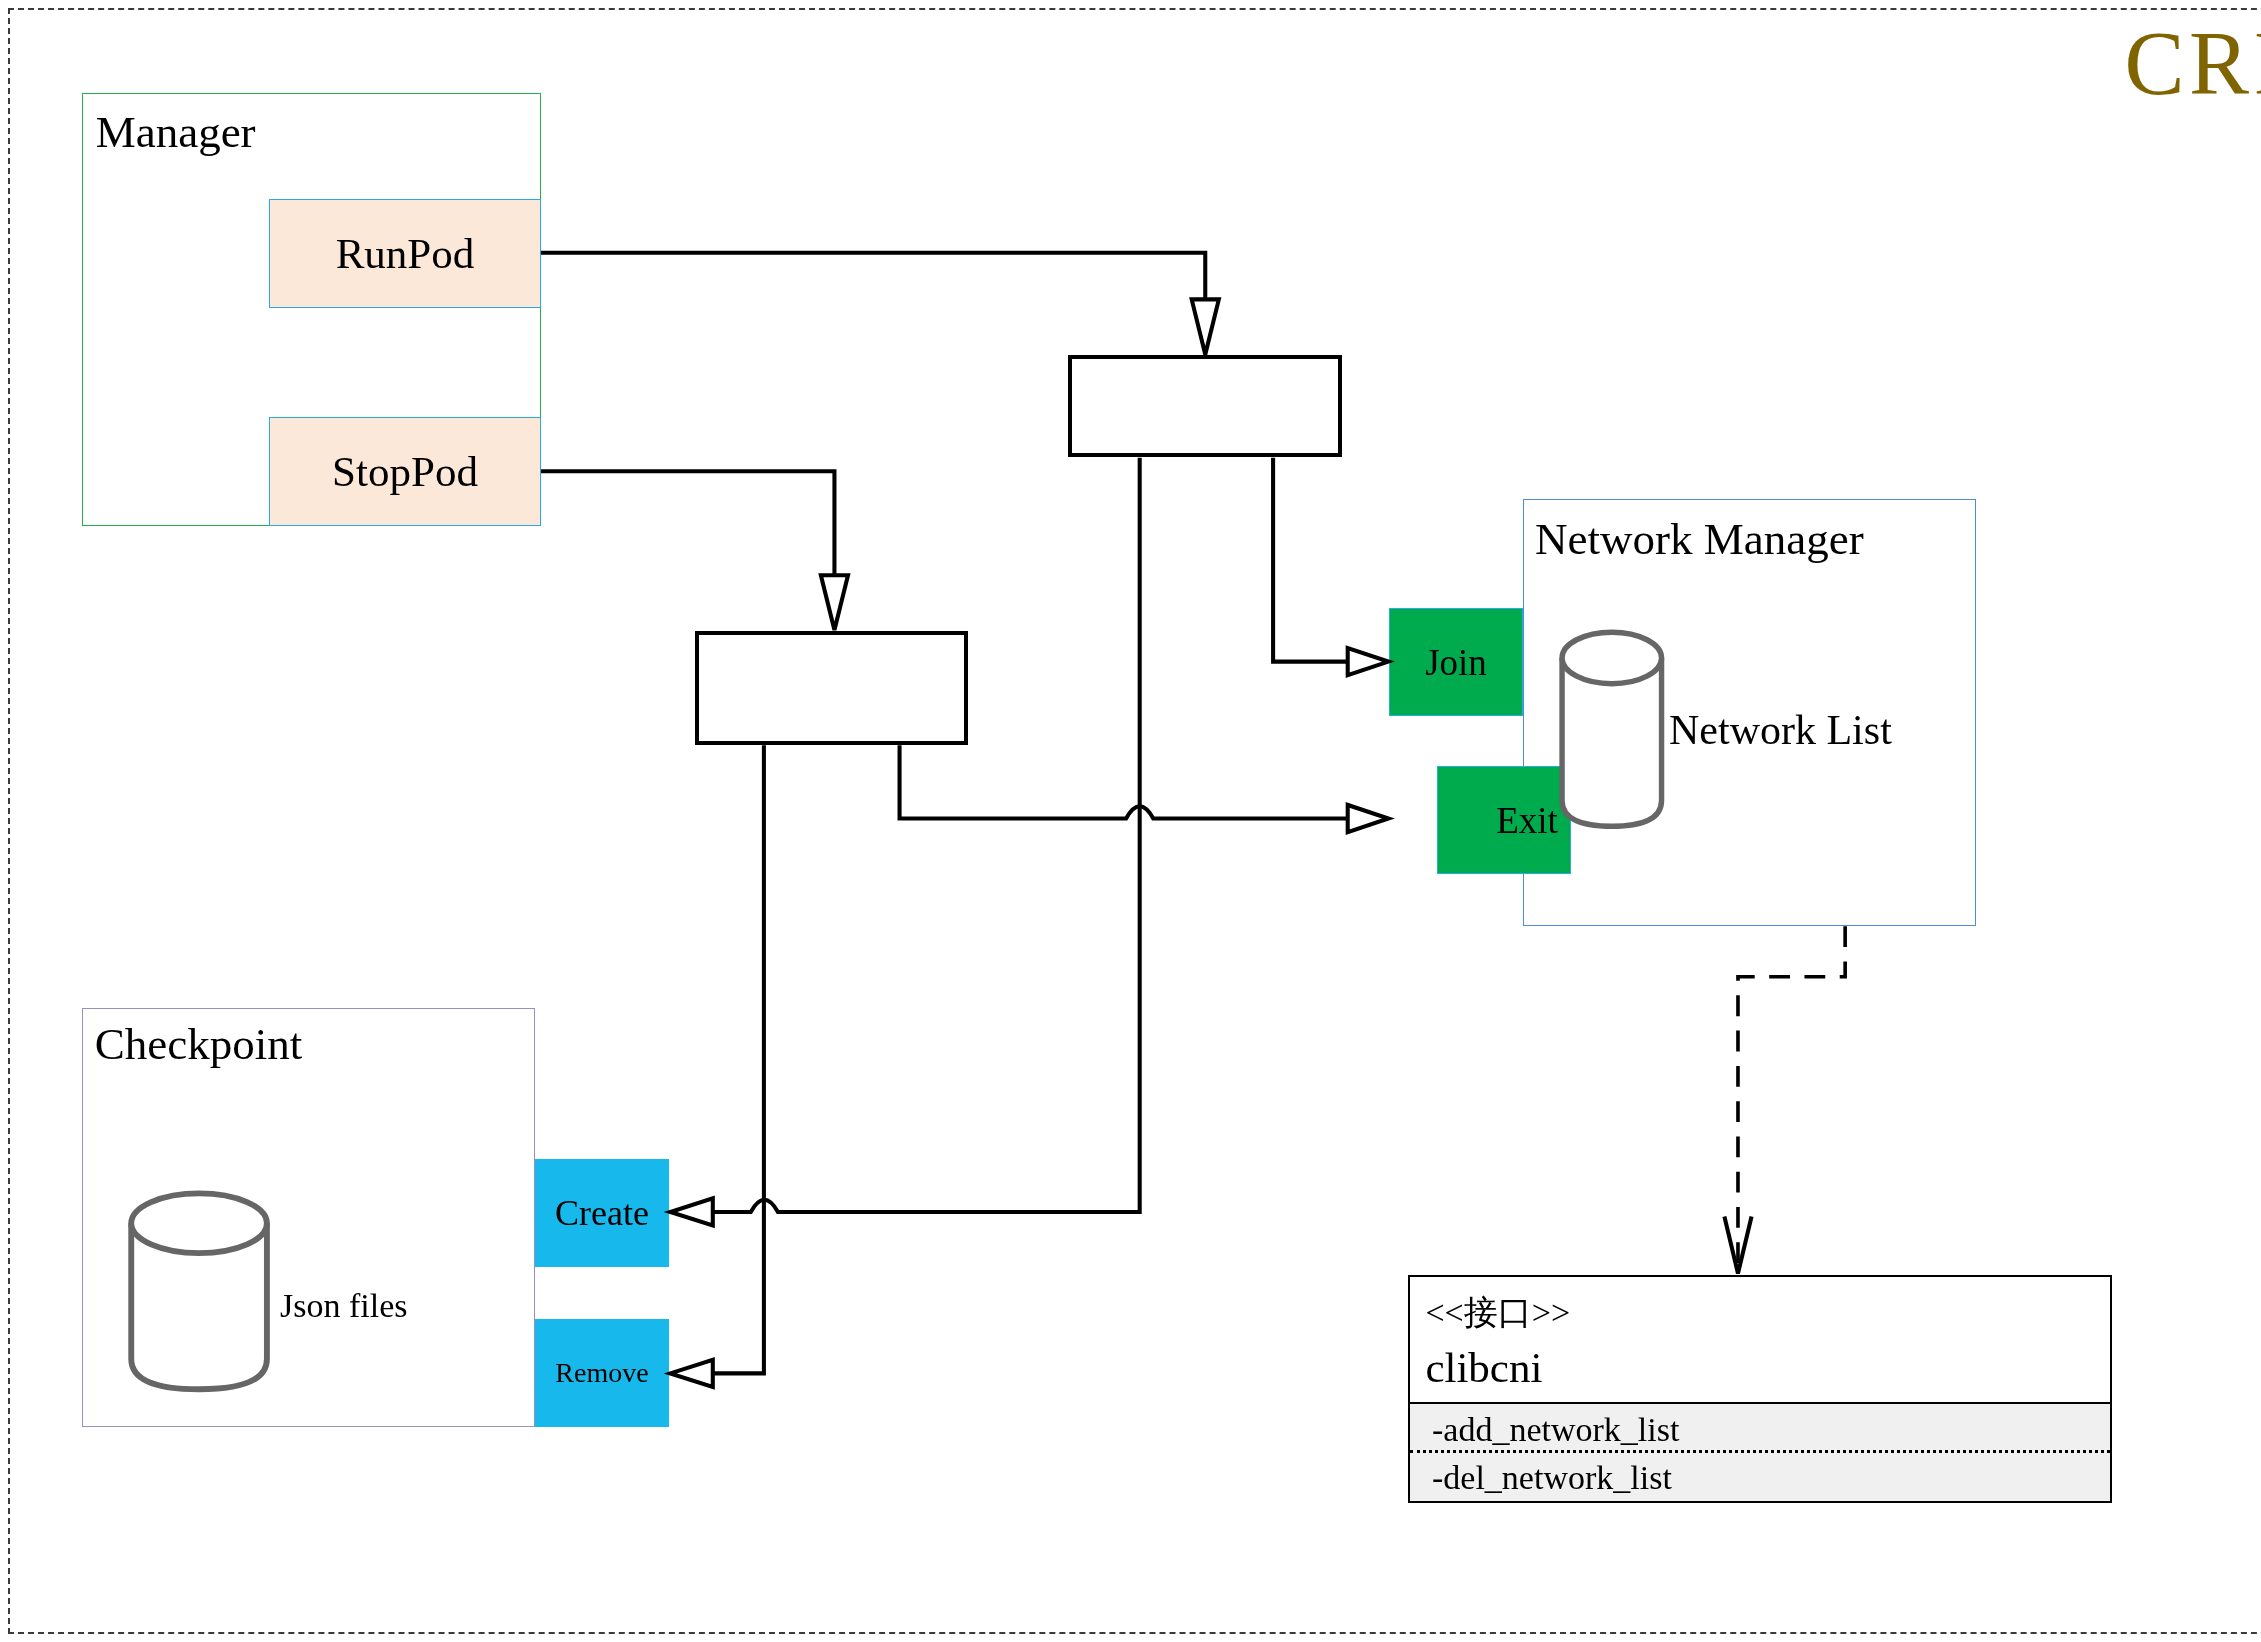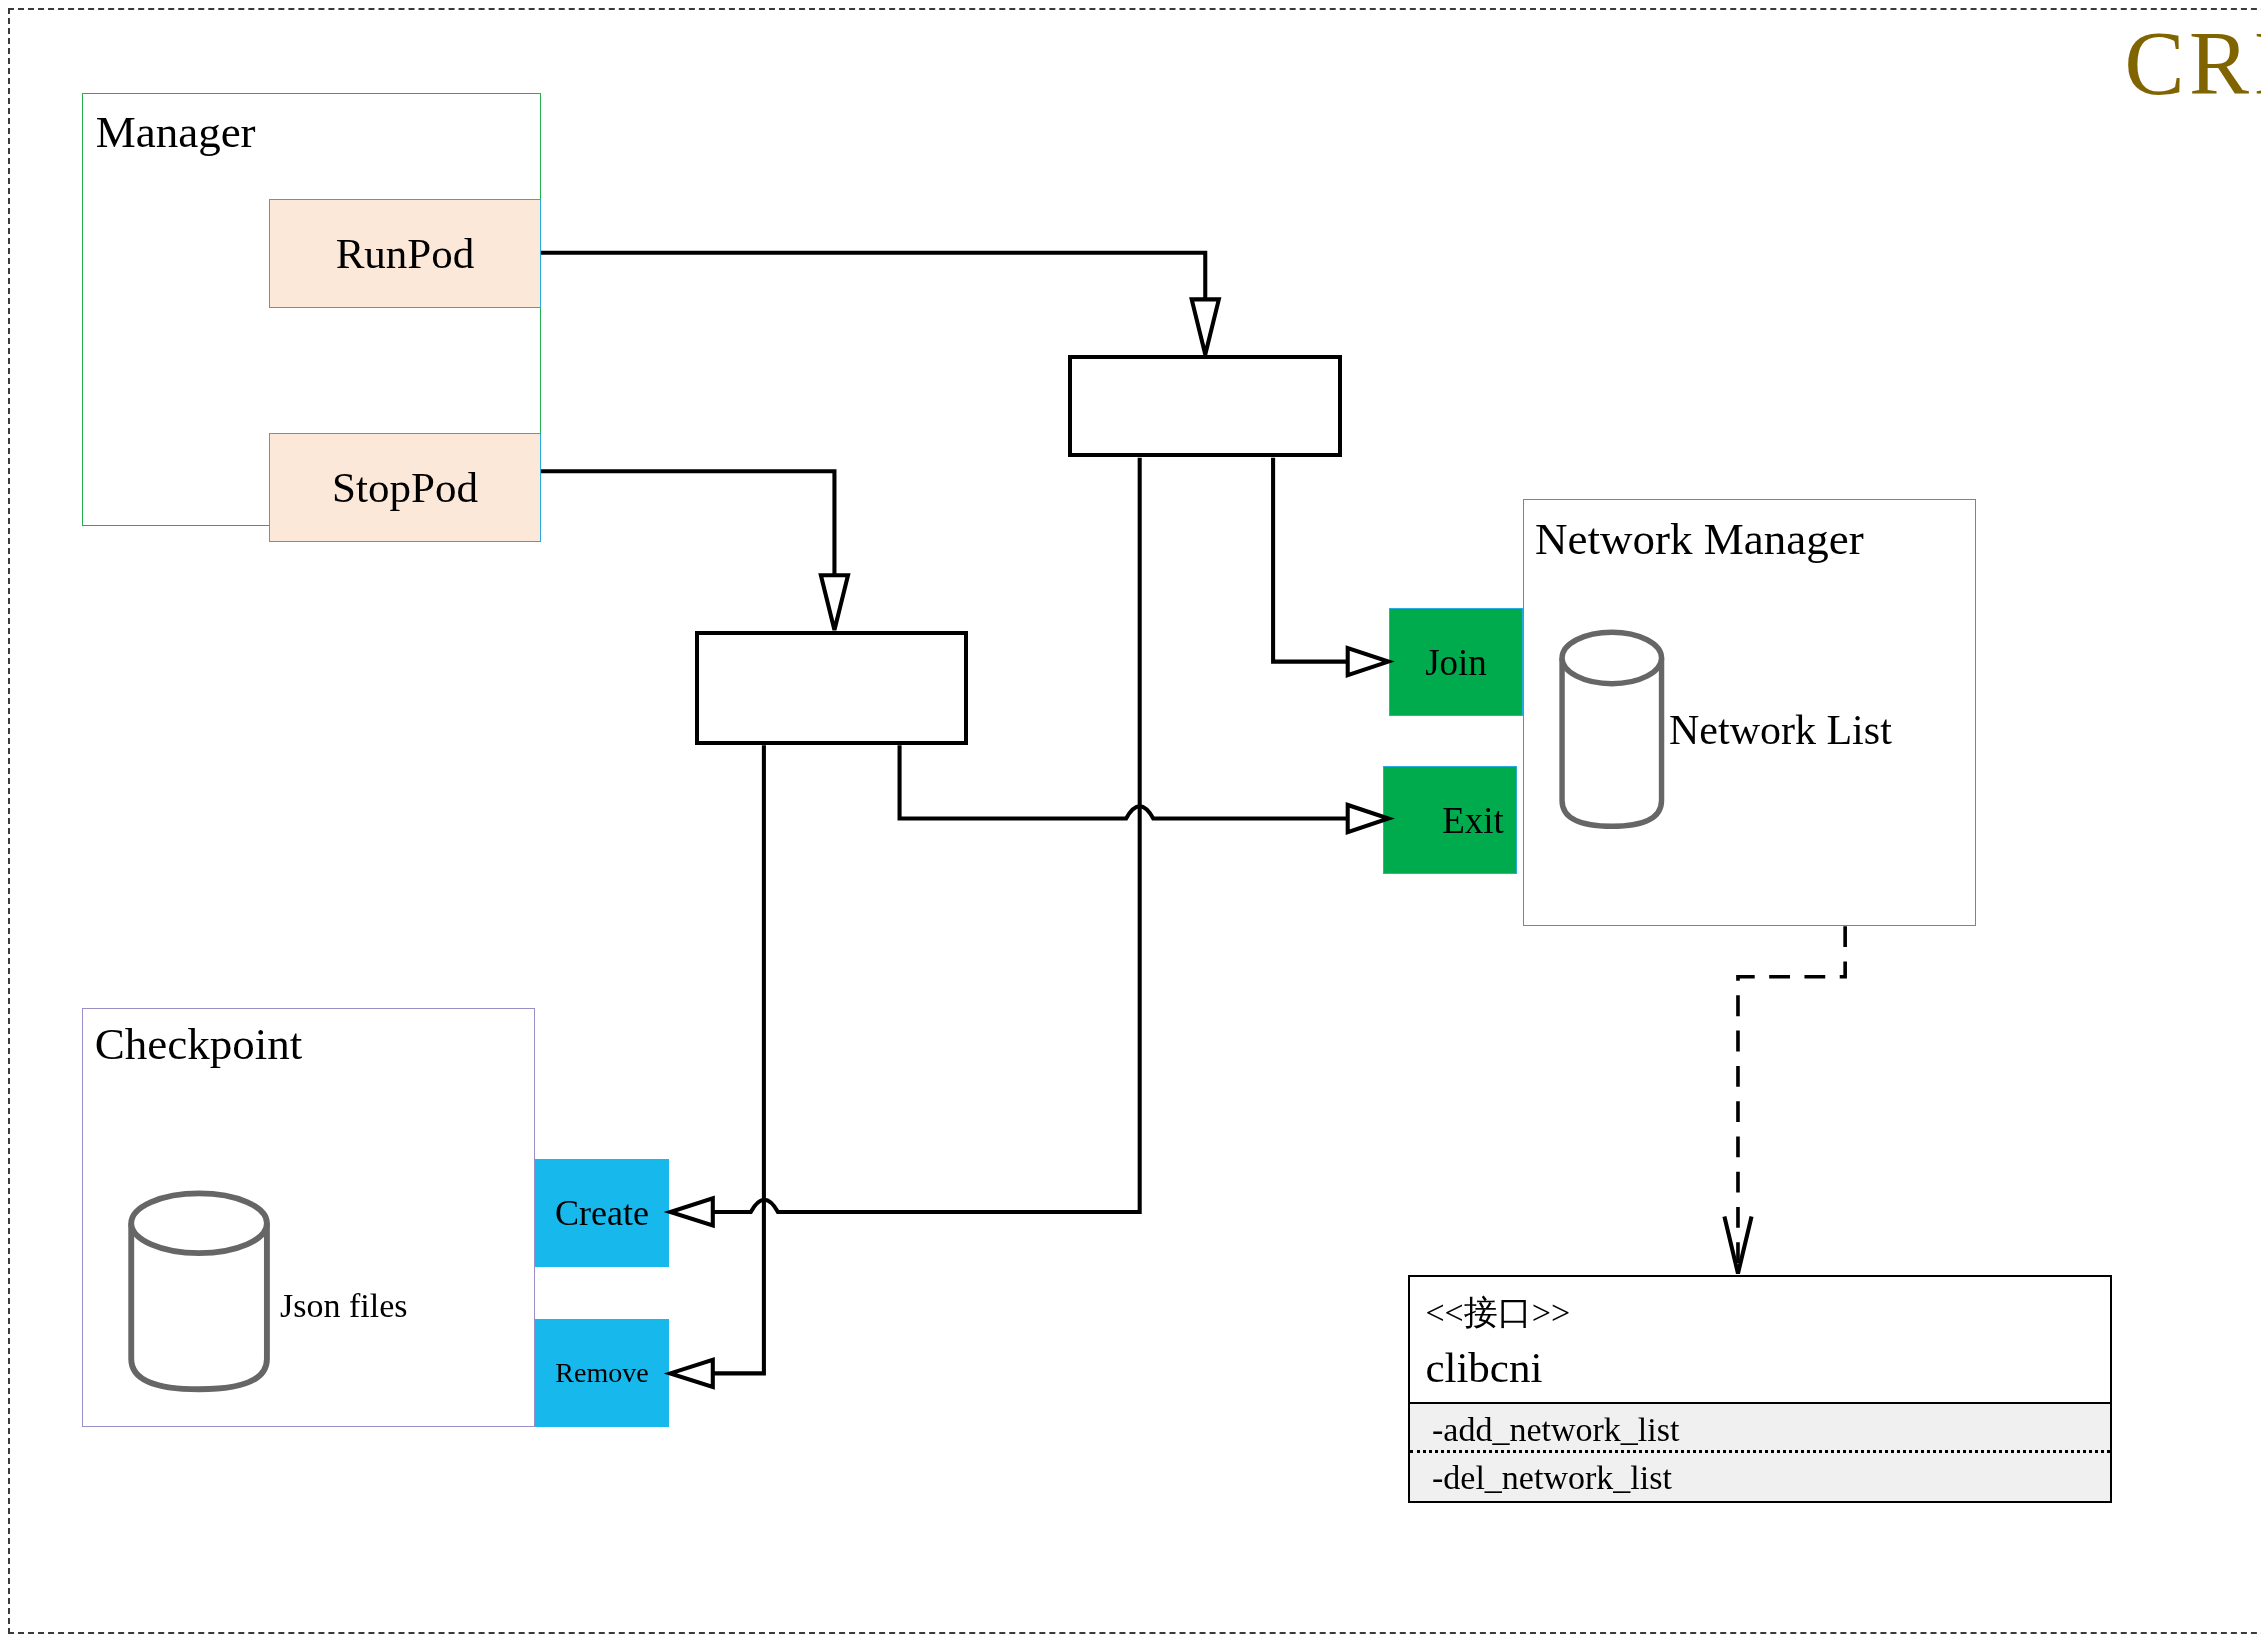--- a/index.html
+++ b/index.html
@@ -16,34 +16,34 @@
   #nm-box{left:1523px;top:499px;width:453px;height:427px;border:1.4px solid #4a90d8;}
   .group-title{position:absolute;font-size:45px;line-height:1.1;white-space:nowrap;}
   #runtime-title{left:12.7px;top:13.6px;}
   #checkpoint-title{left:11.8px;top:11px;}
   #nm-title{left:11px;top:14.5px;}
 
   
   .peach{background:#fce8d9;border:1.4px solid #29abe2;display:flex;align-items:center;justify-content:center;
          font-size:43px;z-index:2;}
   #runpod{left:269px;top:199px;width:272px;height:109px;}
-  #stoppod{left:269px;top:417px;width:272px;height:109px;margin-top:16px;}
+  #stoppod{left:269px;top:417px;width:272px;height:109px;}
   #cni-api{left:1714px;top:819px;width:262px;height:108px;letter-spacing:2.7px;}
 
   
   .plain-rect{background:#ffffff;border:4.5px solid #000;z-index:2;}
   #rect-a{left:1068px;top:355px;width:274px;height:102px;}
   #rect-b{left:695px;top:631px;width:273px;height:114px;}
 
   
   .small{display:flex;align-items:center;justify-content:center;font-size:37px;z-index:3;color:#000;}
   .green{background:#00ab4e;border:1.4px solid #29abe2;}
   .cyan{background:#17b8eb;border:none;}
   #join{left:1389px;top:608px;width:134px;height:108px;}
-  #exit{left:1383px;top:766px;width:134px;height:108px;padding-left:46px;}
+  #exit{left:1437px;top:766px;width:134px;height:108px;padding-left:46px;}
   #create{left:535px;top:1159px;width:134px;height:108px;font-size:36px;}
   #remove{left:535px;top:1319px;width:134px;height:108px;font-size:28px;}
 
   
   #json-label{left:280px;top:1287px;font-size:34px;z-index:2;}
   #nm-db-label{left:1669px;top:706px;font-size:42px;z-index:2;white-space:nowrap;}
 
   
   #clibcni-box{left:1408px;top:1275px;width:704px;height:228px;border:2.7px solid #000;background:#fff;z-index:2;}
   #clibcni-stereotype{position:absolute;left:15.4px;top:12.7px;font-size:34px;}

